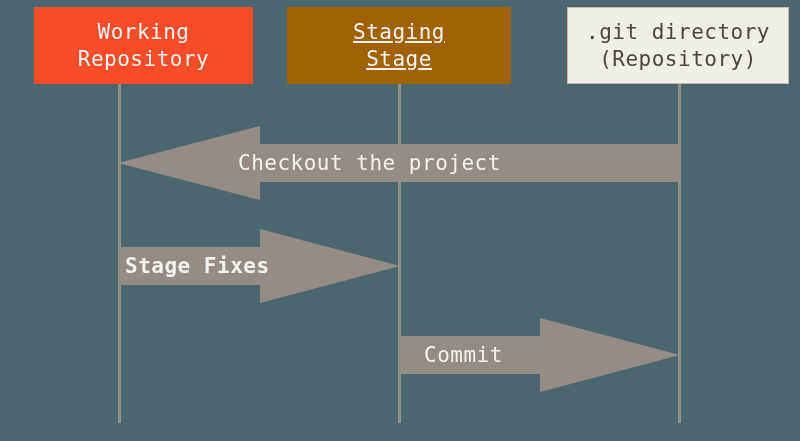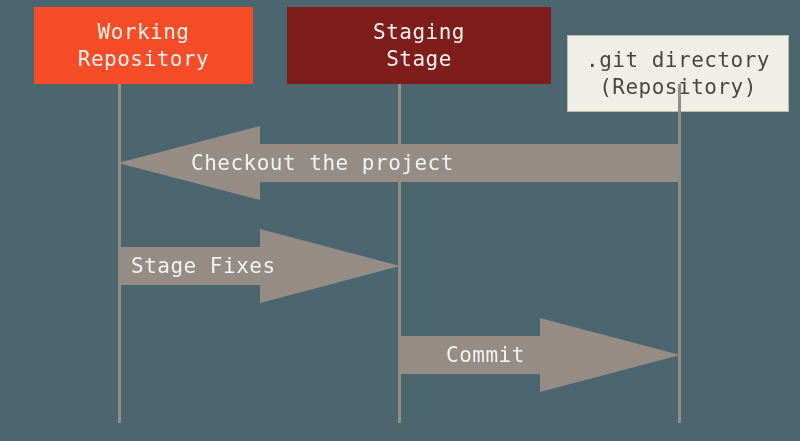--- a/index.html
+++ b/index.html
@@ -34,33 +34,33 @@
   #box-working {
     left: 10px;  top: 7px;
     width: 219px; height: 77px;
     background: #f64d28;
     color: #f2f2f0;
     font-size: 21px;
     margin-left: 24px;
   }
   #box-staging {
     left: 287px; top: 7px;
-    width: 264px; height: 77px;
-    background: #7f1d1d;
+    width: 224px; height: 77px;
+    background: #a16207;
     color: #f2f2f0;
     font-size: 21px;
+    text-decoration: underline;
   }
   #box-repo {
     left: 567px; top: 7px;
     width: 222px; height: 77px;
     background: #f0efe7;
     color: #4a4740;
     font-size: 21px;
     border: 1px solid #c9b9a5;
-    margin-top: 28px;
   }
 
   
   .lifeline {
     position: absolute;
     width: 3px;
     background: #958c85;
     top: 84px;
     height: 339px;
   }
@@ -94,33 +94,33 @@
   }
   .arrow .arrow-label {
     position: relative;
     z-index: 3;
   }
 
   
   #arrow-checkout { left: 118px; top: 126px; width: 562px; }
   #arrow-checkout .shaft { left: 142px; right: 0; }
   #arrow-checkout .head  { left: 0; border-right: 142px solid #958c85; }
-  #arrow-checkout .arrow-label { margin-left: 73px; }
+  #arrow-checkout .arrow-label { margin-left: 120px; }
 
   
   #arrow-stage { left: 118px; top: 229px; width: 282px; }
   #arrow-stage .shaft { left: 0; right: 140px; }
   #arrow-stage .head  { right: 0; border-left: 140px solid #958c85; }
-  #arrow-stage .arrow-label { margin-left: 13px; }
+  #arrow-stage .arrow-label { margin-left: 7px; font-weight: bold; }
 
   
   #arrow-commit { left: 398px; top: 318px; width: 282px; }
   #arrow-commit .shaft { left: 0; right: 140px; }
   #arrow-commit .head  { right: 0; border-left: 140px solid #958c85; }
-  #arrow-commit .arrow-label { margin-left: 48px; }
+  #arrow-commit .arrow-label { margin-left: 26px; }
 </style>
 </head>
 <body>
 
 <div id="canvas">
 
   <div class="node-box" id="box-working">
     <span class="line">Working</span>
     <span class="line">Repository</span>
   </div>

